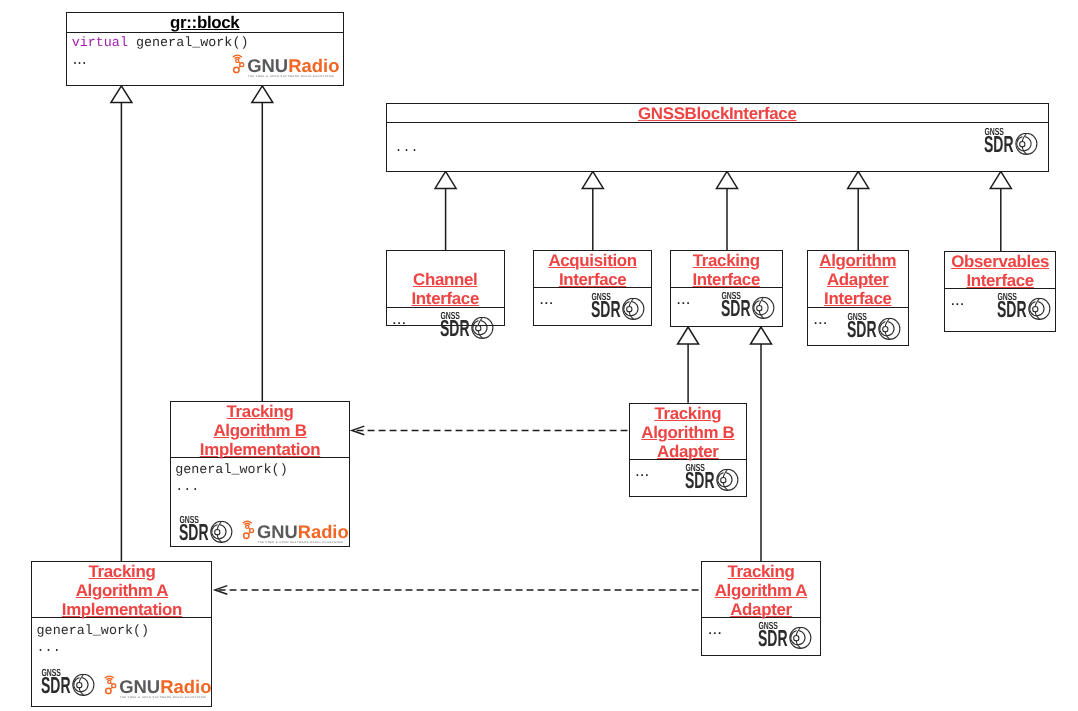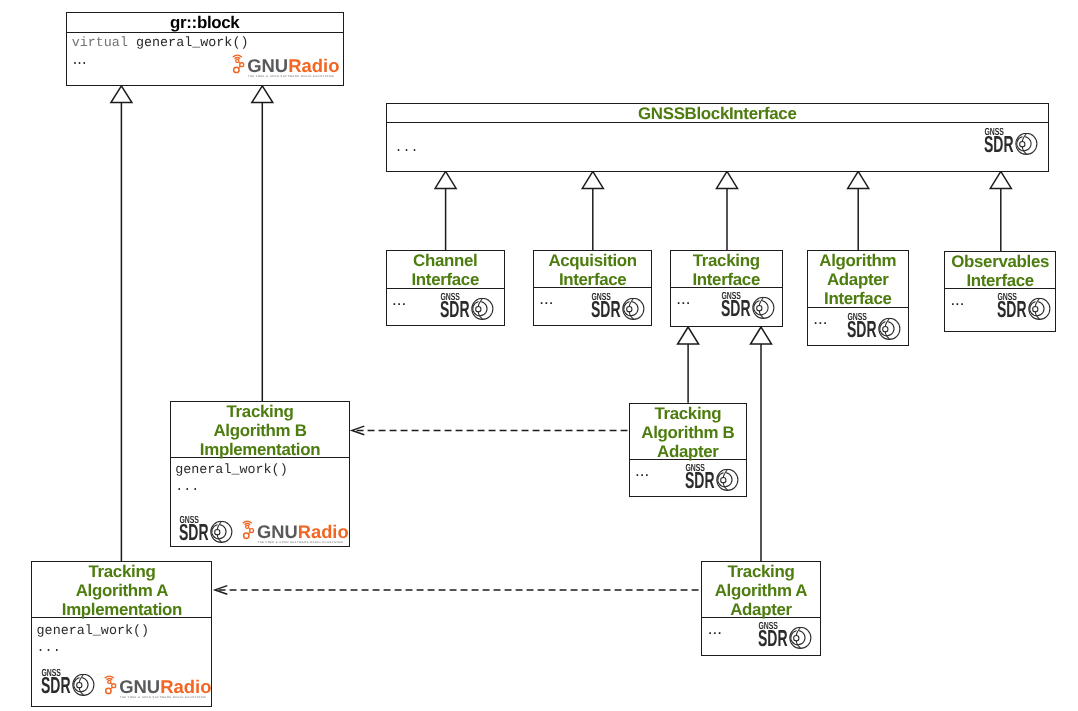--- a/index.html
+++ b/index.html
@@ -6,29 +6,29 @@
   html,body{margin:0;padding:0;background:#ffffff;}
   body{width:1078px;height:711px;overflow:hidden;
        font-family:"Liberation Sans",sans-serif;
        -webkit-font-smoothing:antialiased;text-rendering:geometricPrecision;}
   *{-webkit-font-smoothing:antialiased !important;}
   #canvas{position:relative;width:1078px;height:711px;background:#fff;}
 
   .box{position:absolute;border:1.5px solid #1c1c1c;background:#fff;box-sizing:border-box;}
   .hdr{box-sizing:border-box;text-align:left;font-weight:bold;
        border-bottom:1.5px solid #1c1c1c;display:flex;flex-direction:column;
-       align-items:center;justify-content:flex-start;padding-top:var(--pt,0px);}
-  .hdr.blue{color:#4d7c0f;font-size:16.9px;line-height:19.0px;letter-spacing:-0.32px;}
+       align-items:center;justify-content:flex-start;padding-top:var(--pt,0px);text-decoration:underline;}
+  .hdr.blue{color:#ef4444;font-size:16.9px;line-height:19.0px;letter-spacing:-0.32px;}
   .hdr.black{color:#000;font-size:16.9px;line-height:19.0px;letter-spacing:-0.32px;}
   .body{position:relative;box-sizing:border-box;}
   .mono{position:absolute;font-family:"Liberation Mono",monospace;
         color:#2b2b2b;font-size:13.4px;line-height:13.4px;white-space:pre;}
   .dots{position:absolute;font-family:"Liberation Sans",sans-serif;
         color:#1c1c1c;font-size:17px;line-height:17px;white-space:pre;}
-  .kw{color:#737373;}
+  .kw{color:#a21caf;}
   svg.edges{position:absolute;left:0;top:0;width:1078px;height:711px;}
   .logo{position:absolute;}
 </style>
 </head>
 <body>
 
 <div id="canvas">
 
 <svg width="0" height="0" style="position:absolute">
   <defs>
@@ -140,21 +140,21 @@
           </g>
       <g transform="translate(0,24.2) scale(0.605,1)">
             <text fill="#2b2b2b" font-family="Liberation Sans, sans-serif" font-weight="bold" font-size="23.1">SDR</text>
           </g>
       <use href="#sdr-mark" x="30.2" y="4.7" width="24.3" height="22.3"></use>
     </svg>
   </div>
 </div>
 
 <div class="box" style="left:385.5px;top:250.4px;width:119.5px;height:75.6px;">
-  <div class="hdr blue" style="height:37.4px;">
+  <div class="hdr blue" style="height:37.4px;margin-top:19px;">
     <span>Channel</span>
     <span>Interface</span>
   </div>
   <div class="body" style="height:36.1px;">
     <div class="dots" style="left:5.5px;top:1.8px;">...</div>
     <svg class="logo" style="right:9.4px;top:4.2px;width:55px;height:27px;" viewBox="0 0 55 27">
       <g transform="translate(0.4,7.4) scale(0.67,1)">
             <text fill="#2b2b2b" font-family="Liberation Sans, sans-serif" font-weight="bold" font-size="10.3">GNSS</text>
           </g>
       <g transform="translate(0,24.2) scale(0.605,1)">

